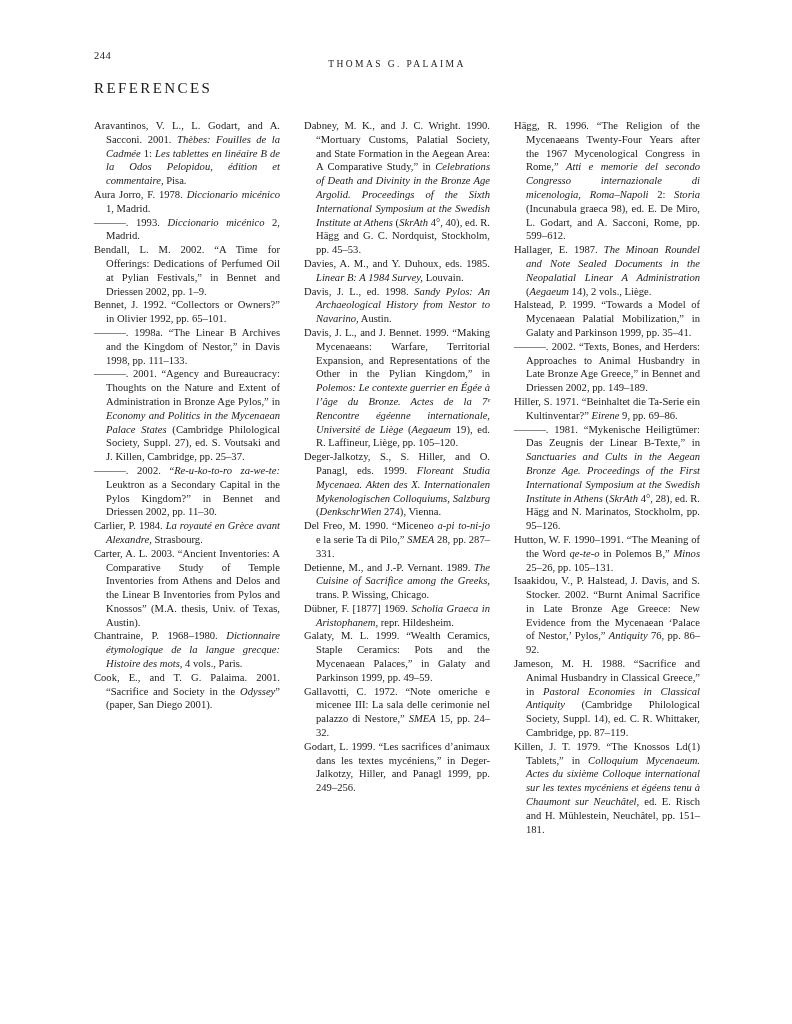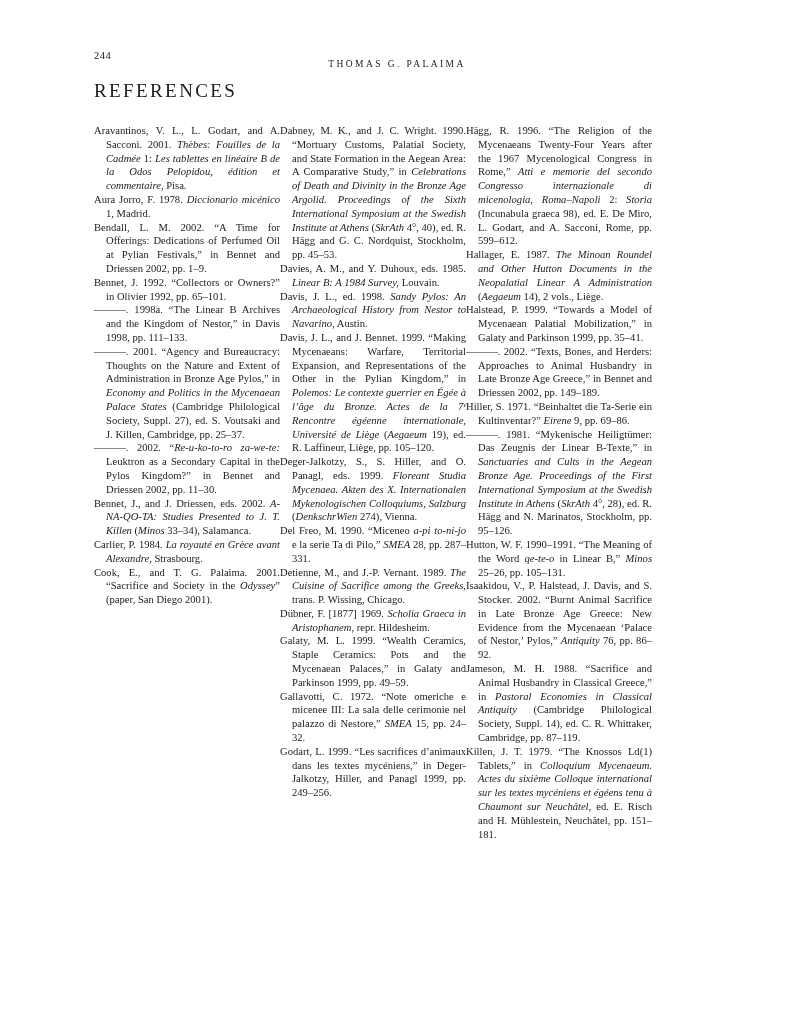--- a/index.html
+++ b/index.html
@@ -36,27 +36,28 @@
     left: 50%;
     top: 1px;
     transform: translateX(-50%);
     font-size: 9.5px;
     letter-spacing: 2.4px;
     white-space: nowrap;
     margin-top: 8px;
   }
   .section-title {
     margin: 14px 0 22px 0;
-    font-size: 19px;
+    font-size: 15px;
     font-weight: 400;
     letter-spacing: 2.4px;
     font-family: Liberation Serif, serif;
   }
   .columns {
     display: flex;
+    gap: 24px;
     align-items: flex-start;
   }
   .ref-column {
     width: 186px;
     flex: 0 0 186px;
   }
   .ref-entry {
     margin: 0;
     font-size: 10.6px;
     line-height: 13.8px;
@@ -78,48 +79,50 @@
     <span class="page-number">244</span>
     <span class="running-head">THOMAS G. PALAIMA</span>
   </div>
 
   <h1 class="section-title">REFERENCES</h1>
 
   <main class="columns">
     <div class="ref-column">
         <p class="ref-entry"><span>Aravantinos, V. L., L. Godart, and A. Sacconi. 2001. </span><i>Thèbes: Fouilles de la Cadmée</i><span> 1: </span><i>Les tablettes en linéaire B de la Odos Pelopidou, édition et commentaire,</i><span> Pisa.</span></p>
         <p class="ref-entry"><span>Aura Jorro, F. 1978. </span><i>Diccionario micénico</i><span> 1, Madrid.</span></p>
+        <p class="ref-entry"><span>———. 1993. </span><i>Diccionario micénico</i><span> 2, Madrid.</span></p>
         <p class="ref-entry"><span>Bendall, L. M. 2002. “A Time for Offerings: Dedications of Perfumed Oil at Pylian Festivals,” in Bennet and Driessen 2002, pp. 1–9.</span></p>
         <p class="ref-entry"><span>Bennet, J. 1992. “Collectors or Owners?” in Olivier 1992, pp. 65–101.</span></p>
         <p class="ref-entry"><span>———. 1998a. “The Linear B Archives and the Kingdom of Nestor,” in Davis 1998, pp. 111–133.</span></p>
         <p class="ref-entry"><span>———. 2001. “Agency and Bureaucracy: Thoughts on the Nature and Extent of Administration in Bronze Age Pylos,” in </span><i>Economy and Politics in the Mycenaean Palace States</i><span> (Cambridge Philological Society, Suppl. 27), ed. S. Voutsaki and J. Killen, Cambridge, pp. 25–37.</span></p>
         <p class="ref-entry"><span>———. 2002. “</span><i>Re-u-ko-to-ro za-we-te:</i><span> Leuktron as a Secondary Capital in the Pylos Kingdom?” in Bennet and Driessen 2002, pp. 11–30.</span></p>
-        <p class="ref-entry"><span>Bennet, J., and J. Driessen, eds. 2002. </span><i>A-NA-QO-TA: Studies Presented to J. T. Killen</i><span> (</span><i>Minos</i><span> 33–34), Salamanca.</span></p>
         <p class="ref-entry"><span>Carlier, P. 1984. </span><i>La royauté en Grèce avant Alexandre,</i><span> Strasbourg.</span></p>
+        <p class="ref-entry"><span>Carter, A. L. 2003. “Ancient Inventories: A Comparative Study of Temple Inventories from Athens and Delos and the Linear B Inventories from Pylos and Knossos” (M.A. thesis, Univ. of Texas, Austin).</span></p>
+        <p class="ref-entry"><span>Chantraine, P. 1968–1980. </span><i>Dictionnaire étymologique de la langue grecque: Histoire des mots,</i><span> 4 vols., Paris.</span></p>
         <p class="ref-entry"><span>Cook, E., and T. G. Palaima. 2001. “Sacrifice and Society in the </span><i>Odyssey</i><span>” (paper, San Diego 2001).</span></p>
       </div>
     <div class="ref-column">
         <p class="ref-entry"><span>Dabney, M. K., and J. C. Wright. 1990. “Mortuary Customs, Palatial Society, and State Formation in the Aegean Area: A Comparative Study,” in </span><i>Celebrations of Death and Divinity in the Bronze Age Argolid. Proceedings of the Sixth International Symposium at the Swedish Institute at Athens</i><span> (</span><i>SkrAth</i><span> 4°, 40), ed. R. Hägg and G. C. Nordquist, Stockholm, pp. 45–53.</span></p>
         <p class="ref-entry"><span>Davies, A. M., and Y. Duhoux, eds. 1985. </span><i>Linear B: A 1984 Survey,</i><span> Louvain.</span></p>
         <p class="ref-entry"><span>Davis, J. L., ed. 1998. </span><i>Sandy Pylos: An Archaeological History from Nestor to Navarino,</i><span> Austin.</span></p>
         <p class="ref-entry"><span>Davis, J. L., and J. Bennet. 1999. “Making Mycenaeans: Warfare, Territorial Expansion, and Representations of the Other in the Pylian Kingdom,” in </span><i>Polemos: Le contexte guerrier en Égée à l’âge du Bronze. Actes de la 7ᵉ Rencontre égéenne internationale, Université de Liège</i><span> (</span><i>Aegaeum</i><span> 19), ed. R. Laffineur, Liège, pp. 105–120.</span></p>
         <p class="ref-entry"><span>Deger-Jalkotzy, S., S. Hiller, and O. Panagl, eds. 1999. </span><i>Floreant Studia Mycenaea. Akten des X. Internationalen Mykenologischen Colloquiums, Salzburg</i><span> (</span><i>DenkschrWien</i><span> 274), Vienna.</span></p>
         <p class="ref-entry"><span>Del Freo, M. 1990. “Miceneo </span><i>a-pi to-ni-jo</i><span> e la serie Ta di Pilo,” </span><i>SMEA</i><span> 28, pp. 287–331.</span></p>
         <p class="ref-entry"><span>Detienne, M., and J.-P. Vernant. 1989. </span><i>The Cuisine of Sacrifice among the Greeks,</i><span> trans. P. Wissing, Chicago.</span></p>
         <p class="ref-entry"><span>Dübner, F. [1877] 1969. </span><i>Scholia Graeca in Aristophanem,</i><span> repr. Hildesheim.</span></p>
         <p class="ref-entry"><span>Galaty, M. L. 1999. “Wealth Ceramics, Staple Ceramics: Pots and the Mycenaean Palaces,” in Galaty and Parkinson 1999, pp. 49–59.</span></p>
         <p class="ref-entry"><span>Gallavotti, C. 1972. “Note omeriche e micenee III: La sala delle cerimonie nel palazzo di Nestore,” </span><i>SMEA</i><span> 15, pp. 24–32.</span></p>
         <p class="ref-entry"><span>Godart, L. 1999. “Les sacrifices d’animaux dans les textes mycéniens,” in Deger-Jalkotzy, Hiller, and Panagl 1999, pp. 249–256.</span></p>
       </div>
     <div class="ref-column">
         <p class="ref-entry"><span>Hägg, R. 1996. “The Religion of the Mycenaeans Twenty-Four Years after the 1967 Mycenological Congress in Rome,” </span><i>Atti e memorie del secondo Congresso internazionale di micenologia, Roma–Napoli</i><span> 2: </span><i>Storia</i><span> (Incunabula graeca 98), ed. E. De Miro, L. Godart, and A. Sacconi, Rome, pp. 599–612.</span></p>
-        <p class="ref-entry"><span>Hallager, E. 1987. </span><i>The Minoan Roundel and Other Hutton Documents in the Neopalatial Linear A Administration</i><span> (</span><i>Aegaeum</i><span> 14), 2 vols., Liège.</span></p>
+        <p class="ref-entry"><span>Hallager, E. 1987. </span><i>The Minoan Roundel and Note Sealed Documents in the Neopalatial Linear A Administration</i><span> (</span><i>Aegaeum</i><span> 14), 2 vols., Liège.</span></p>
         <p class="ref-entry"><span>Halstead, P. 1999. “Towards a Model of Mycenaean Palatial Mobilization,” in Galaty and Parkinson 1999, pp. 35–41.</span></p>
         <p class="ref-entry"><span>———. 2002. “Texts, Bones, and Herders: Approaches to Animal Husbandry in Late Bronze Age Greece,” in Bennet and Driessen 2002, pp. 149–189.</span></p>
         <p class="ref-entry"><span>Hiller, S. 1971. “Beinhaltet die Ta-Serie ein Kultinventar?” </span><i>Eirene</i><span> 9, pp. 69–86.</span></p>
         <p class="ref-entry"><span>———. 1981. “Mykenische Heiligtümer: Das Zeugnis der Linear B-Texte,” in </span><i>Sanctuaries and Cults in the Aegean Bronze Age. Proceedings of the First International Symposium at the Swedish Institute in Athens</i><span> (</span><i>SkrAth</i><span> 4°, 28), ed. R. Hägg and N. Marinatos, Stockholm, pp. 95–126.</span></p>
-        <p class="ref-entry"><span>Hutton, W. F. 1990–1991. “The Meaning of the Word </span><i>qe-te-o</i><span> in Linear B,” </span><i>Minos</i><span> 25–26, pp. 105–131.</span></p>
+        <p class="ref-entry"><span>Hutton, W. F. 1990–1991. “The Meaning of the Word </span><i>qe-te-o</i><span> in Polemos B,” </span><i>Minos</i><span> 25–26, pp. 105–131.</span></p>
         <p class="ref-entry"><span>Isaakidou, V., P. Halstead, J. Davis, and S. Stocker. 2002. “Burnt Animal Sacrifice in Late Bronze Age Greece: New Evidence from the Mycenaean ‘Palace of Nestor,’ Pylos,” </span><i>Antiquity</i><span> 76, pp. 86–92.</span></p>
         <p class="ref-entry"><span>Jameson, M. H. 1988. “Sacrifice and Animal Husbandry in Classical Greece,” in </span><i>Pastoral Economies in Classical Antiquity</i><span> (Cambridge Philological Society, Suppl. 14), ed. C. R. Whittaker, Cambridge, pp. 87–119.</span></p>
         <p class="ref-entry"><span>Killen, J. T. 1979. “The Knossos Ld(1) Tablets,” in </span><i>Colloquium Mycenaeum. Actes du sixième Colloque international sur les textes mycéniens et égéens tenu à Chaumont sur Neuchâtel,</i><span> ed. E. Risch and H. Mühlestein, Neuchâtel, pp. 151–181.</span></p>
       </div>
   </main>
 </div>
 
 </body></html>

